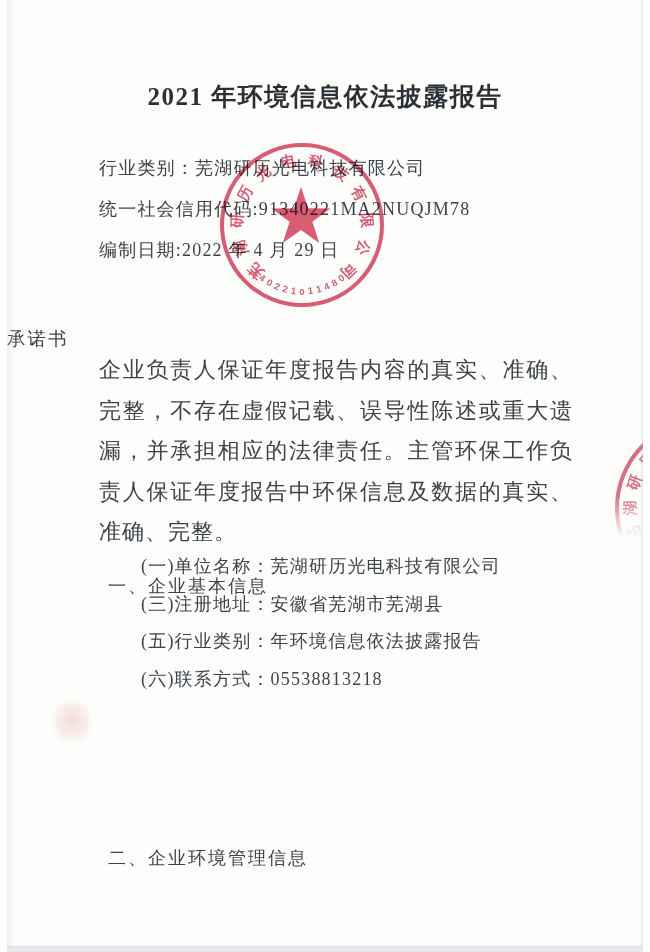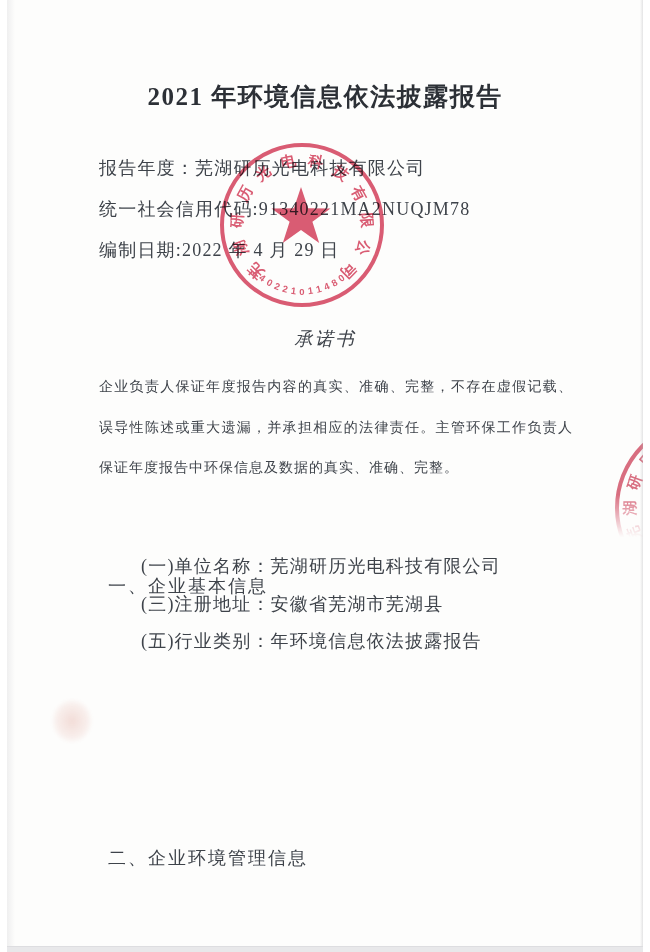--- a/index.html
+++ b/index.html
@@ -15,25 +15,25 @@
   .report-title {
     position:absolute; top:80px; left:0; width:100%;
     margin:0; text-align:center;
     font-size:25px; font-weight:bold; letter-spacing:1.5px;
     color:#2c3036;
   }
   .meta { position:absolute; left:92px; top:148px; }
   .meta-line { height:41px; line-height:41px; font-size:18px; letter-spacing:1.2px; white-space:nowrap; }
   .commit-head {
     position:absolute; top:326px; left:0; width:100%;
-    text-align:center; font-size:18.5px; letter-spacing:2px;font-style:italic;
+    font-size:18.5px; letter-spacing:2px;
   }
   .commit-body {
-    position:absolute; top:367px; left:92px; width:474px;
-    font-size:14px; line-height:40.5px;
+    position:absolute; top:350px; left:92px; width:474px;
+    font-size:22px; line-height:40.5px;
     text-align:justify; text-align-last:left; letter-spacing:1px;
   }
   .sec-basic-head, .sec-env-head {
     position:absolute; left:101px;
     font-size:18px; letter-spacing:2px; white-space:nowrap;margin-top:40px;
   }
   .sec-basic-head { top:534px; }
   .sec-env-head   { top:806px; }
   .sec-basic-items { position:absolute; top:548px; left:134px; font-size:18px; }
   .item { height:37.5px; line-height:37.5px; letter-spacing:1.2px; white-space:nowrap; }
@@ -71,33 +71,34 @@
   }
 </style>
 </head>
 <body>
 
 <div class="page">
 
   <h1 class="report-title">2021 年环境信息依法披露报告</h1>
 
   <div class="meta">
-    <div class="meta-line"><span>报告年度：</span><span>芜湖研历光电科技有限公司</span></div>
+    <div class="meta-line"><span>行业类别：</span><span>芜湖研历光电科技有限公司</span></div>
     <div class="meta-line"><span>统一社会信用代码:</span><span>91340221MA2NUQJM78</span></div>
     <div class="meta-line"><span>编制日期:</span><span>2022 年 4 月 29 日</span></div>
   </div>
 
   <div class="commit-head">承诺书</div>
   <div class="commit-body">企业负责人保证年度报告内容的真实、准确、完整，不存在虚假记载、误导性陈述或重大遗漏，并承担相应的法律责任。主管环保工作负责人保证年度报告中环保信息及数据的真实、准确、完整。</div>
 
   <div class="sec-basic-head">一、企业基本信息</div>
   <div class="sec-basic-items">
     <div class="item">(一)单位名称：芜湖研历光电科技有限公司</div>
     <div class="item">(三)注册地址：安徽省芜湖市芜湖县</div>
     <div class="item">(五)行业类别：年环境信息依法披露报告</div>
+    <div class="item">(六)联系方式：05538813218</div>
   </div>
 
   <div class="sec-env-head">二、企业环境管理信息</div>
 
   <svg class="seal" viewBox="0 0 170 170" xmlns="http://www.w3.org/2000/svg">
     <circle id="seal-ring" cx="85" cy="85" r="80" fill="none" stroke-width="4" stroke="#d84f68"></circle>
     <polygon id="seal-star" points="84,47 91.1,68.3 113.5,68.4 95.4,81.7 102.2,103.1 84,90 65.8,103.1 72.6,81.7 54.5,68.4 76.9,68.3" fill="#d84f68"></polygon>
     <g id="seal-company-arc">
         <text x="39.7" y="130.3" font-size="15" text-anchor="middle" dominant-baseline="middle" fill="#d84f68" transform="rotate(-135.0 39.7 130.3)">芜</text>
         <text x="25.0" y="107.4" font-size="15" text-anchor="middle" dominant-baseline="middle" fill="#d84f68" transform="rotate(-110.5 25.0 107.4)">湖</text>

